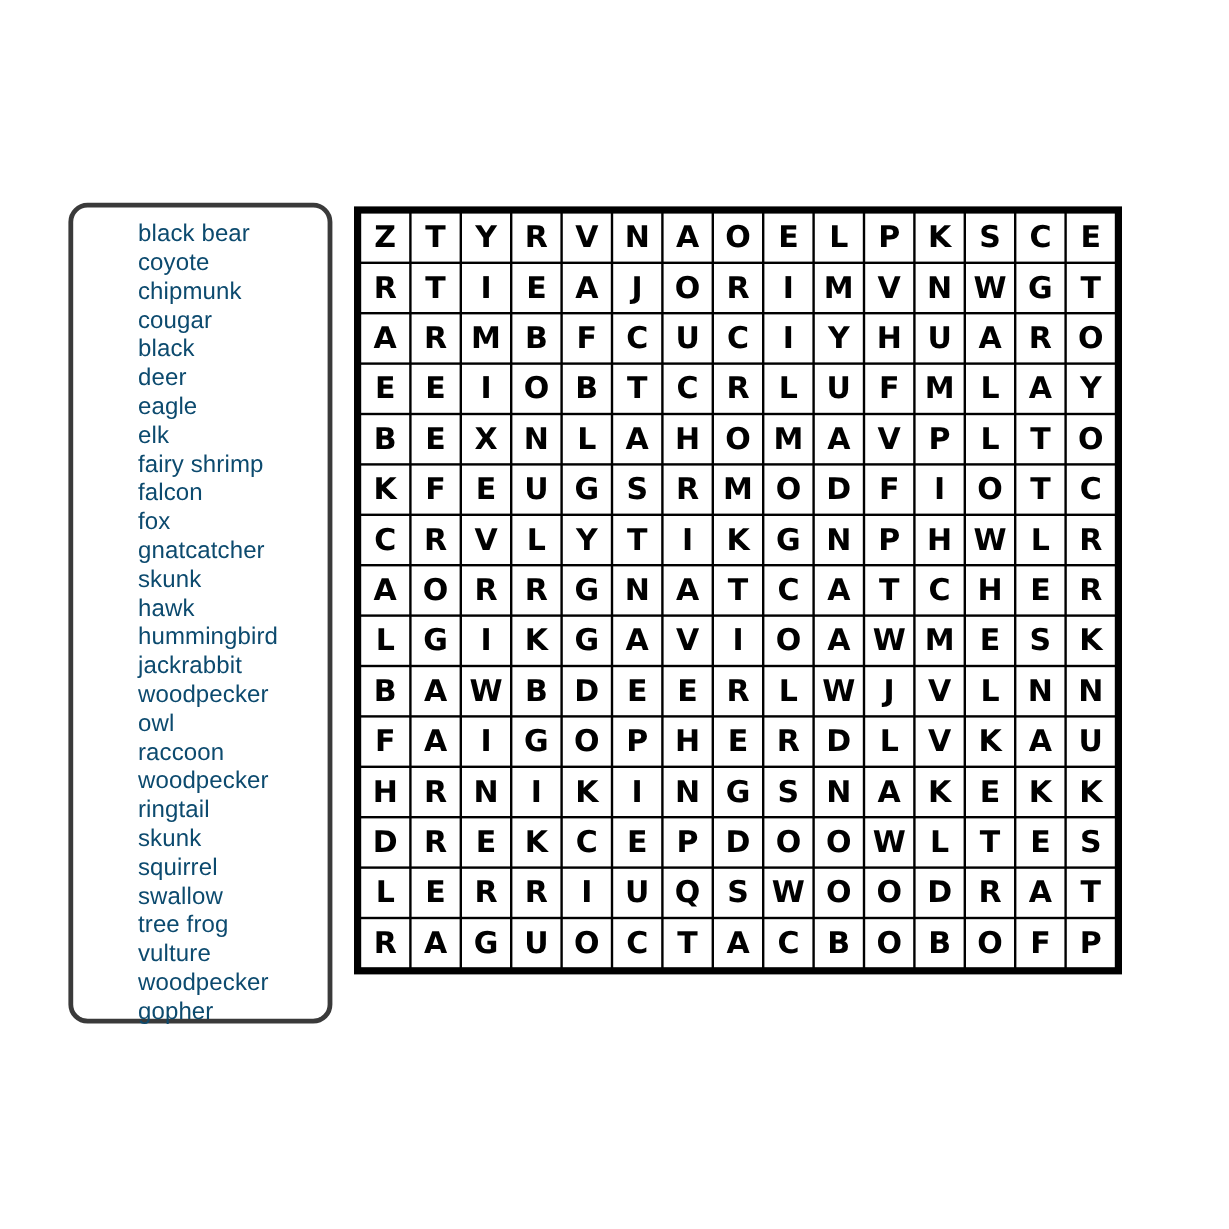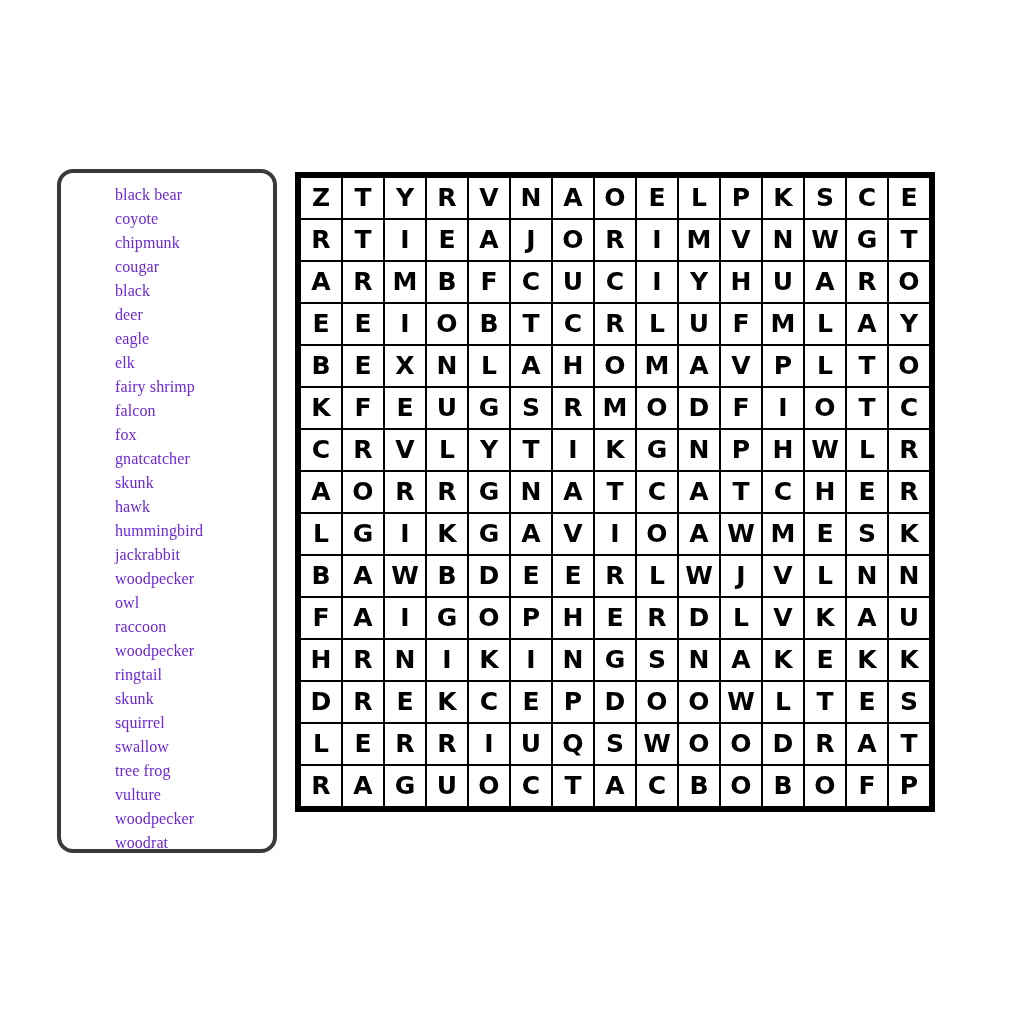--- a/index.html
+++ b/index.html
@@ -38,24 +38,24 @@
   #wordlist {
     position: absolute;
     left: 54px;
     top: 10px;
     width: 170px;
     margin: 0;
     padding: 0;
     list-style: none;
   }
   #wordlist li {
-    font-family: Liberation Serif, serif;
-    font-size: 16px;
+    font-family: Liberation Sans, sans-serif;
+    font-size: 20px;
     line-height: 24px;
-    color: #6d28d9;
+    color: #0c4a6e;
     white-space: nowrap;
     letter-spacing: 0.1px;
   }
 
   
   #grid-wrap {
     position: absolute;
     left: 295px;
     top: 172px;
     padding: 4px;
@@ -123,21 +123,21 @@
         <li>owl</li>
         <li>raccoon</li>
         <li>woodpecker</li>
         <li>ringtail</li>
         <li>skunk</li>
         <li>squirrel</li>
         <li>swallow</li>
         <li>tree frog</li>
         <li>vulture</li>
         <li>woodpecker</li>
-        <li>woodrat</li>
+        <li>gopher</li>
       </ul>
   </div>
 
   <div id="grid-wrap">
     <table id="grid">
       <tbody id="grid-body">
           <tr>
             <td>Z</td>
             <td>T</td>
             <td>Y</td>

